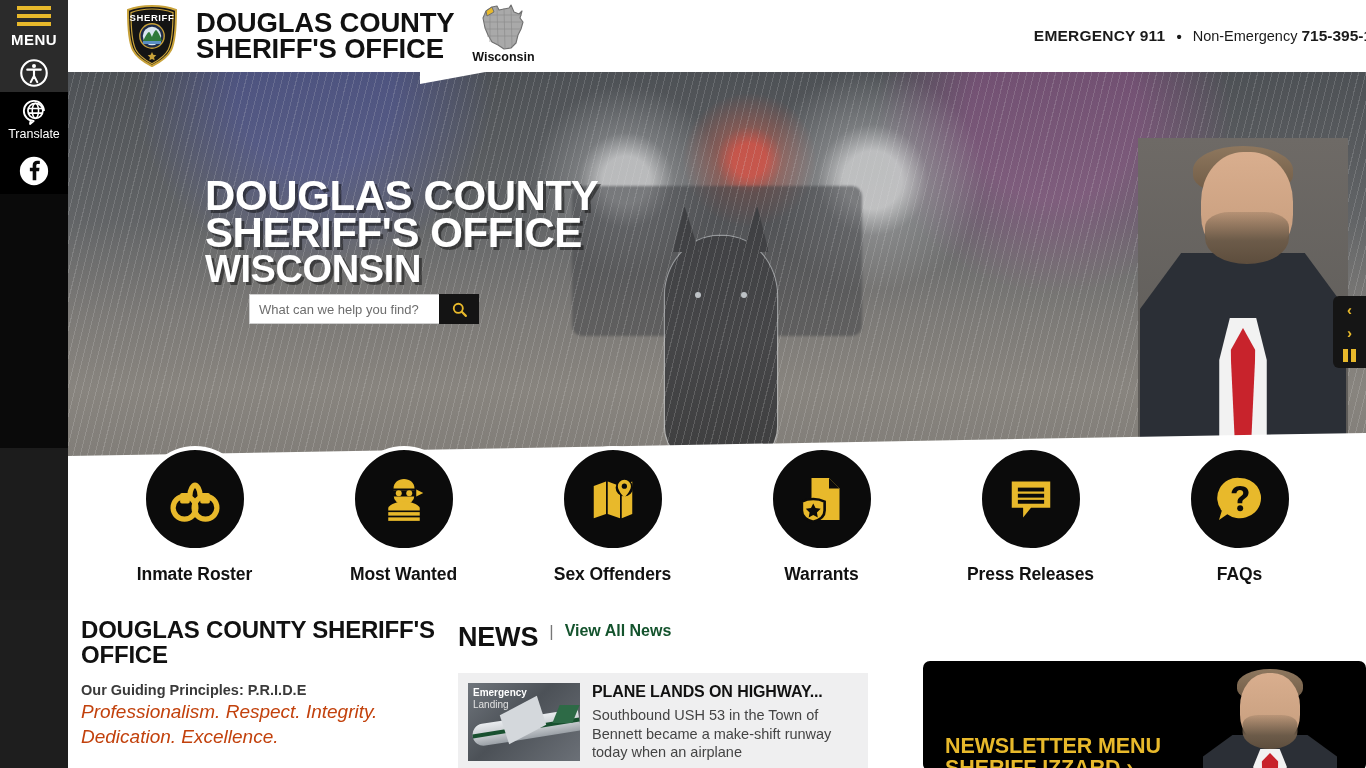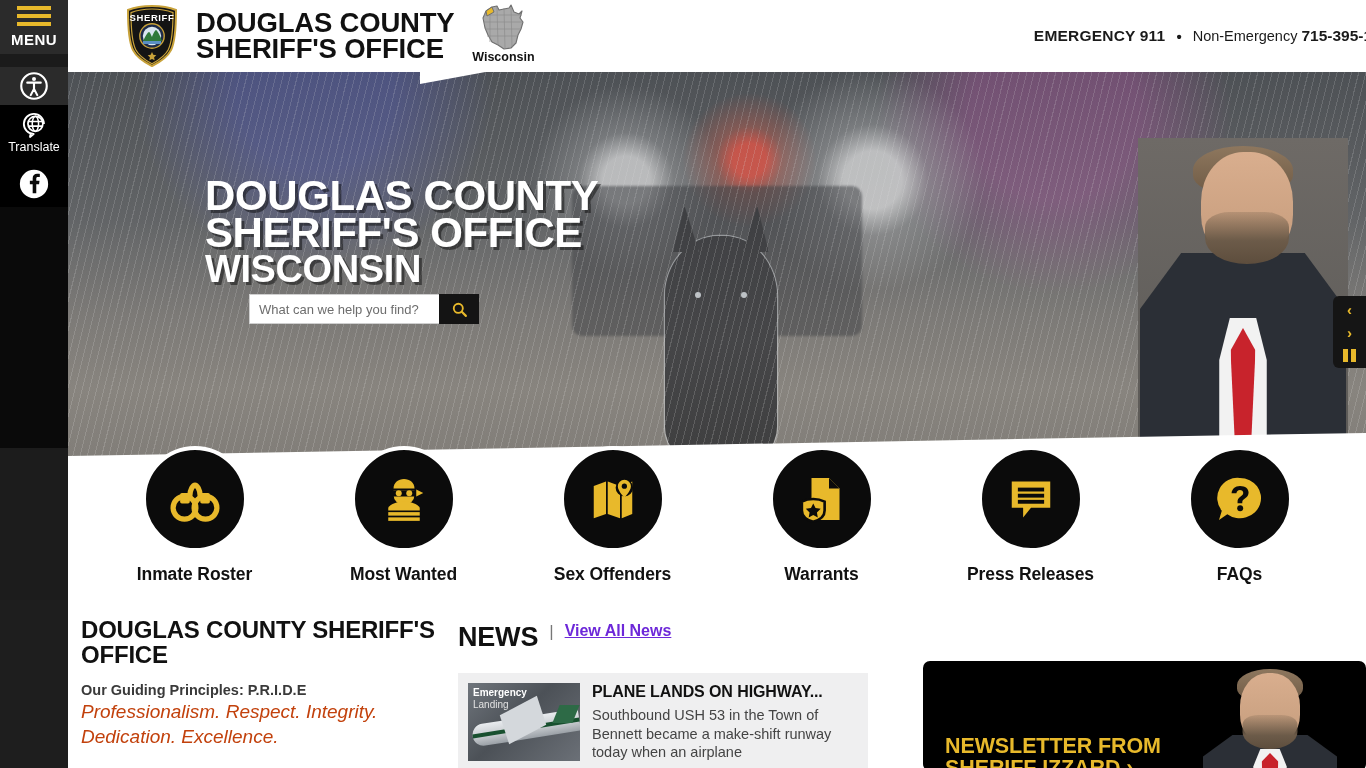--- a/index.html
+++ b/index.html
@@ -22,21 +22,21 @@
     align-items:center; justify-content:center; cursor:pointer;
   }
   .sb-bars { width:34px; }
   .sb-bar { height:4px; background:#e8b92b; margin-bottom:4px; }
   .sb-menu-label {
     color:#ffffff; font-size:15px; font-weight:bold; letter-spacing:.5px;
     margin-top:1px; font-family:"Liberation Sans", sans-serif;
   }
   .sb-item {
     width:68px; display:flex; flex-direction:column;
-    align-items:center; justify-content:center; cursor:pointer;margin-top:13px;
+    align-items:center; justify-content:center; cursor:pointer;
   }
   .sb-access { position:absolute; top:54px; left:0; height:38px; background:#2b2b2b; }
   .sb-translate { position:absolute; top:92px; left:0; height:56px; background:#000; }
   .sb-fb { position:absolute; top:148px; left:0; height:46px; background:#000; }
   .sb-translate-label { color:#fff; font-size:12.5px; margin-top:1px; line-height:1; }
   .sb-rest { position:absolute; top:194px; left:0; width:68px; height:574px; background:#0a0a0a; }
   .sb-rest2 { position:absolute; top:448px; left:0; width:68px; height:320px; background:#1c1c1c; }
   .sb-rest3 { position:absolute; top:600px; left:0; width:68px; height:168px; background:#1e1e1e; }
 
   
@@ -217,21 +217,21 @@
     font-size:24px; font-weight:bold; color:#111; line-height:1.04;
     letter-spacing:-0.2px;
   }
   .about-sub { margin-top:14px; font-size:14.5px; font-weight:bold; color:#3a3a3a; }
   .about-italic { margin-top:2px; font-size:19px; font-style:italic; color:#c2410c; line-height:1.3; }
 
   .col-news { position:absolute; left:390px; top:16px; width:430px; }
   .news-head { display:flex; align-items:flex-start; }
   .news-h2 { font-size:27px; font-weight:bold; color:#111; letter-spacing:-0.2px; }
   .news-bar { margin:0 11px; color:#777; font-size:17px; }
-  .news-all { font-size:16px; font-weight:bold; color:#6d28d9; text-decoration:underline; cursor:pointer; }
+  .news-all { font-size:16px; font-weight:bold; color:#14532d; cursor:pointer; }
   .news-card {
     margin-top:20px; background:#efeff0; display:flex; padding:10px;
     width:410px; height:110px; overflow:hidden;
   }
   .news-thumb {
     width:112px; height:78px; flex:none; position:relative; overflow:hidden;
     background:linear-gradient(135deg,#6f757c 0%,#4c5157 45%,#6b7077 100%);
   }
   .nt-plane {
     position:absolute; left:4px; top:34px; width:108px; height:22px;
@@ -511,21 +511,21 @@
     <div class="col-promo">
       <div class="promo-photo">
         <div class="pp-suit"></div>
         <div class="pp-shirt"></div>
         <div class="pp-tie"></div>
         <div class="pp-hair"></div>
         <div class="pp-head"></div>
         <div class="pp-beard"></div>
       </div>
       <div class="promo-text">
-        <span class="pl1">NEWSLETTER FROM</span>
+        <span class="pl1">NEWSLETTER MENU</span>
         <span class="pl2">SHERIFF IZZARD ›</span>
       </div>
     </div>
   </div>
 
   <div class="header">
     <div class="hdr-inner">
       <div class="badge-wrap">
         <svg width="60" height="62" viewBox="0 0 60 62">
           <path d="M30 1C22 1 11 3 6 5c0 18 1 32 5 40 4 8 13 13 19 16 6-3 15-8 19-16 4-8 5-22 5-40-5-2-16-4-24-4z" fill="#141414" stroke="#C8A23A" stroke-width="2"></path>

